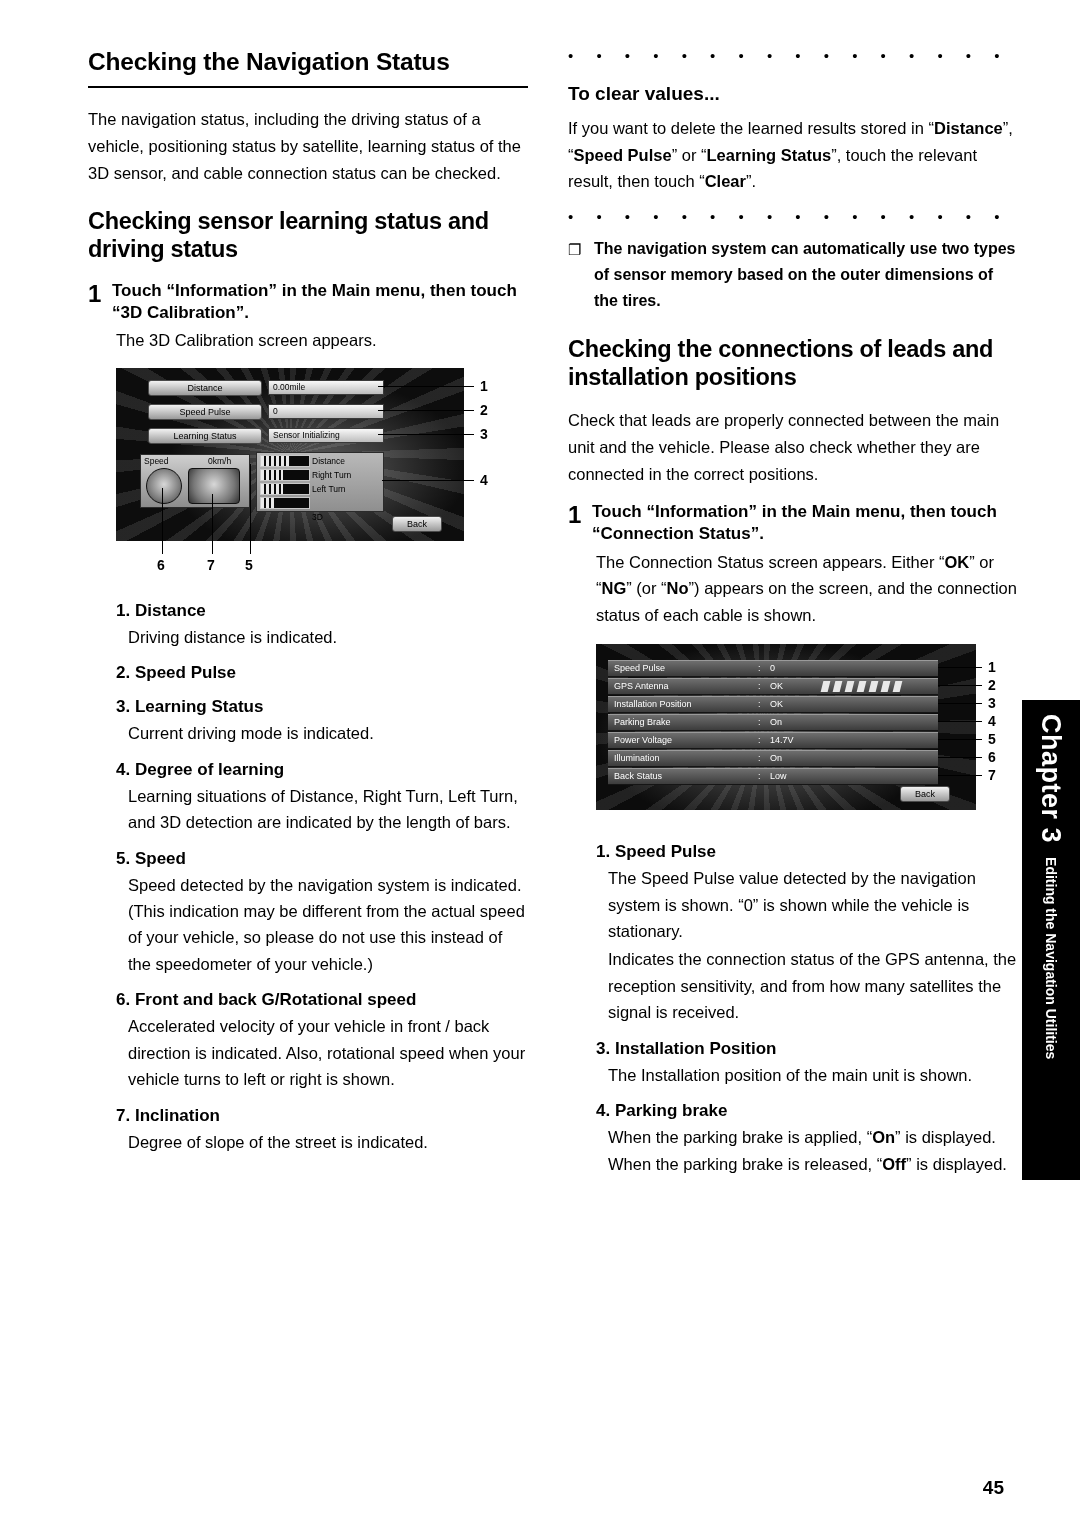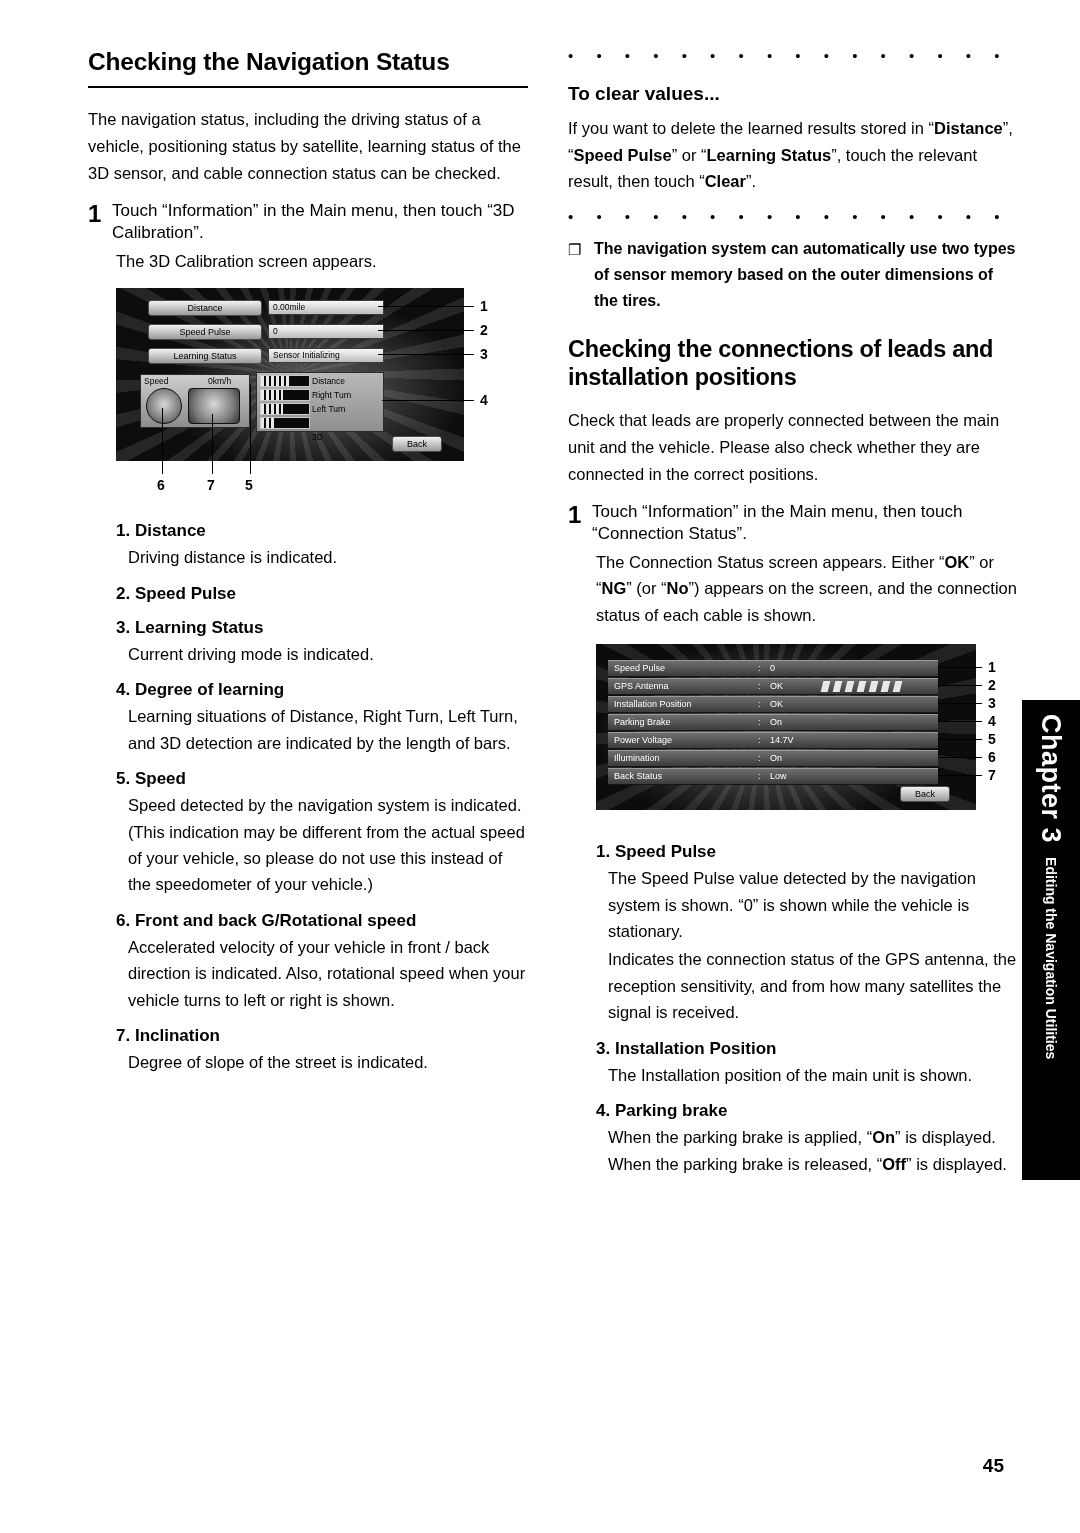--- a/index.html
+++ b/index.html
@@ -58,21 +58,21 @@
   }
   .step-num {
     font-size: 24px;
     font-weight: bold;
     width: 24px;
     flex: 0 0 24px;
     line-height: 1.15;
   }
   .step-text {
     font-size: 17px;
-    font-weight: normal;
+    font-weight: bold;
     line-height: 1.28;
     flex: 1;
   }
   .step-body {
     font-size: 16.5px;
     line-height: 1.6;
     margin: 2px 0 10px 28px;
   }
   .itemtitle {
     font-size: 17px;
@@ -293,37 +293,38 @@
     font-weight: bold;
     letter-spacing: 0.5px;
   }
   .chaptab .small {
     font-size: 14px;
     font-weight: bold;
   }
   .pageno {
     position: absolute;
     right: 76px;
-    bottom: 56px;
+    bottom: 34px;
     font-size: 19px;
     font-weight: bold;
   }
 </style>
 </head>
 <body>
 
 <div class="page">
 
   <div class="col col-left">
 
     <h1 class="section">Checking the Navigation Status</h1>
     <hr class="rule">
 
     <p class="body">The navigation status, including the driving status of a vehicle, positioning status by satellite, learning status of the 3D sensor, and cable connection status can be checked.</p>
 
+    <h2 class="sub">Checking sensor learning status and driving status</h2>
 
     <div class="step">
       <div class="step-num">1</div>
       <div class="step-text">Touch “Information” in the Main menu, then touch “3D Calibration”.</div>
     </div>
     <div class="step-body">The 3D Calibration screen appears.</div>
 
     <div class="fig1">
       <div class="lcd">
         <div class="btn" style="left:32px; top:12px; width:112px;">Distance</div>

